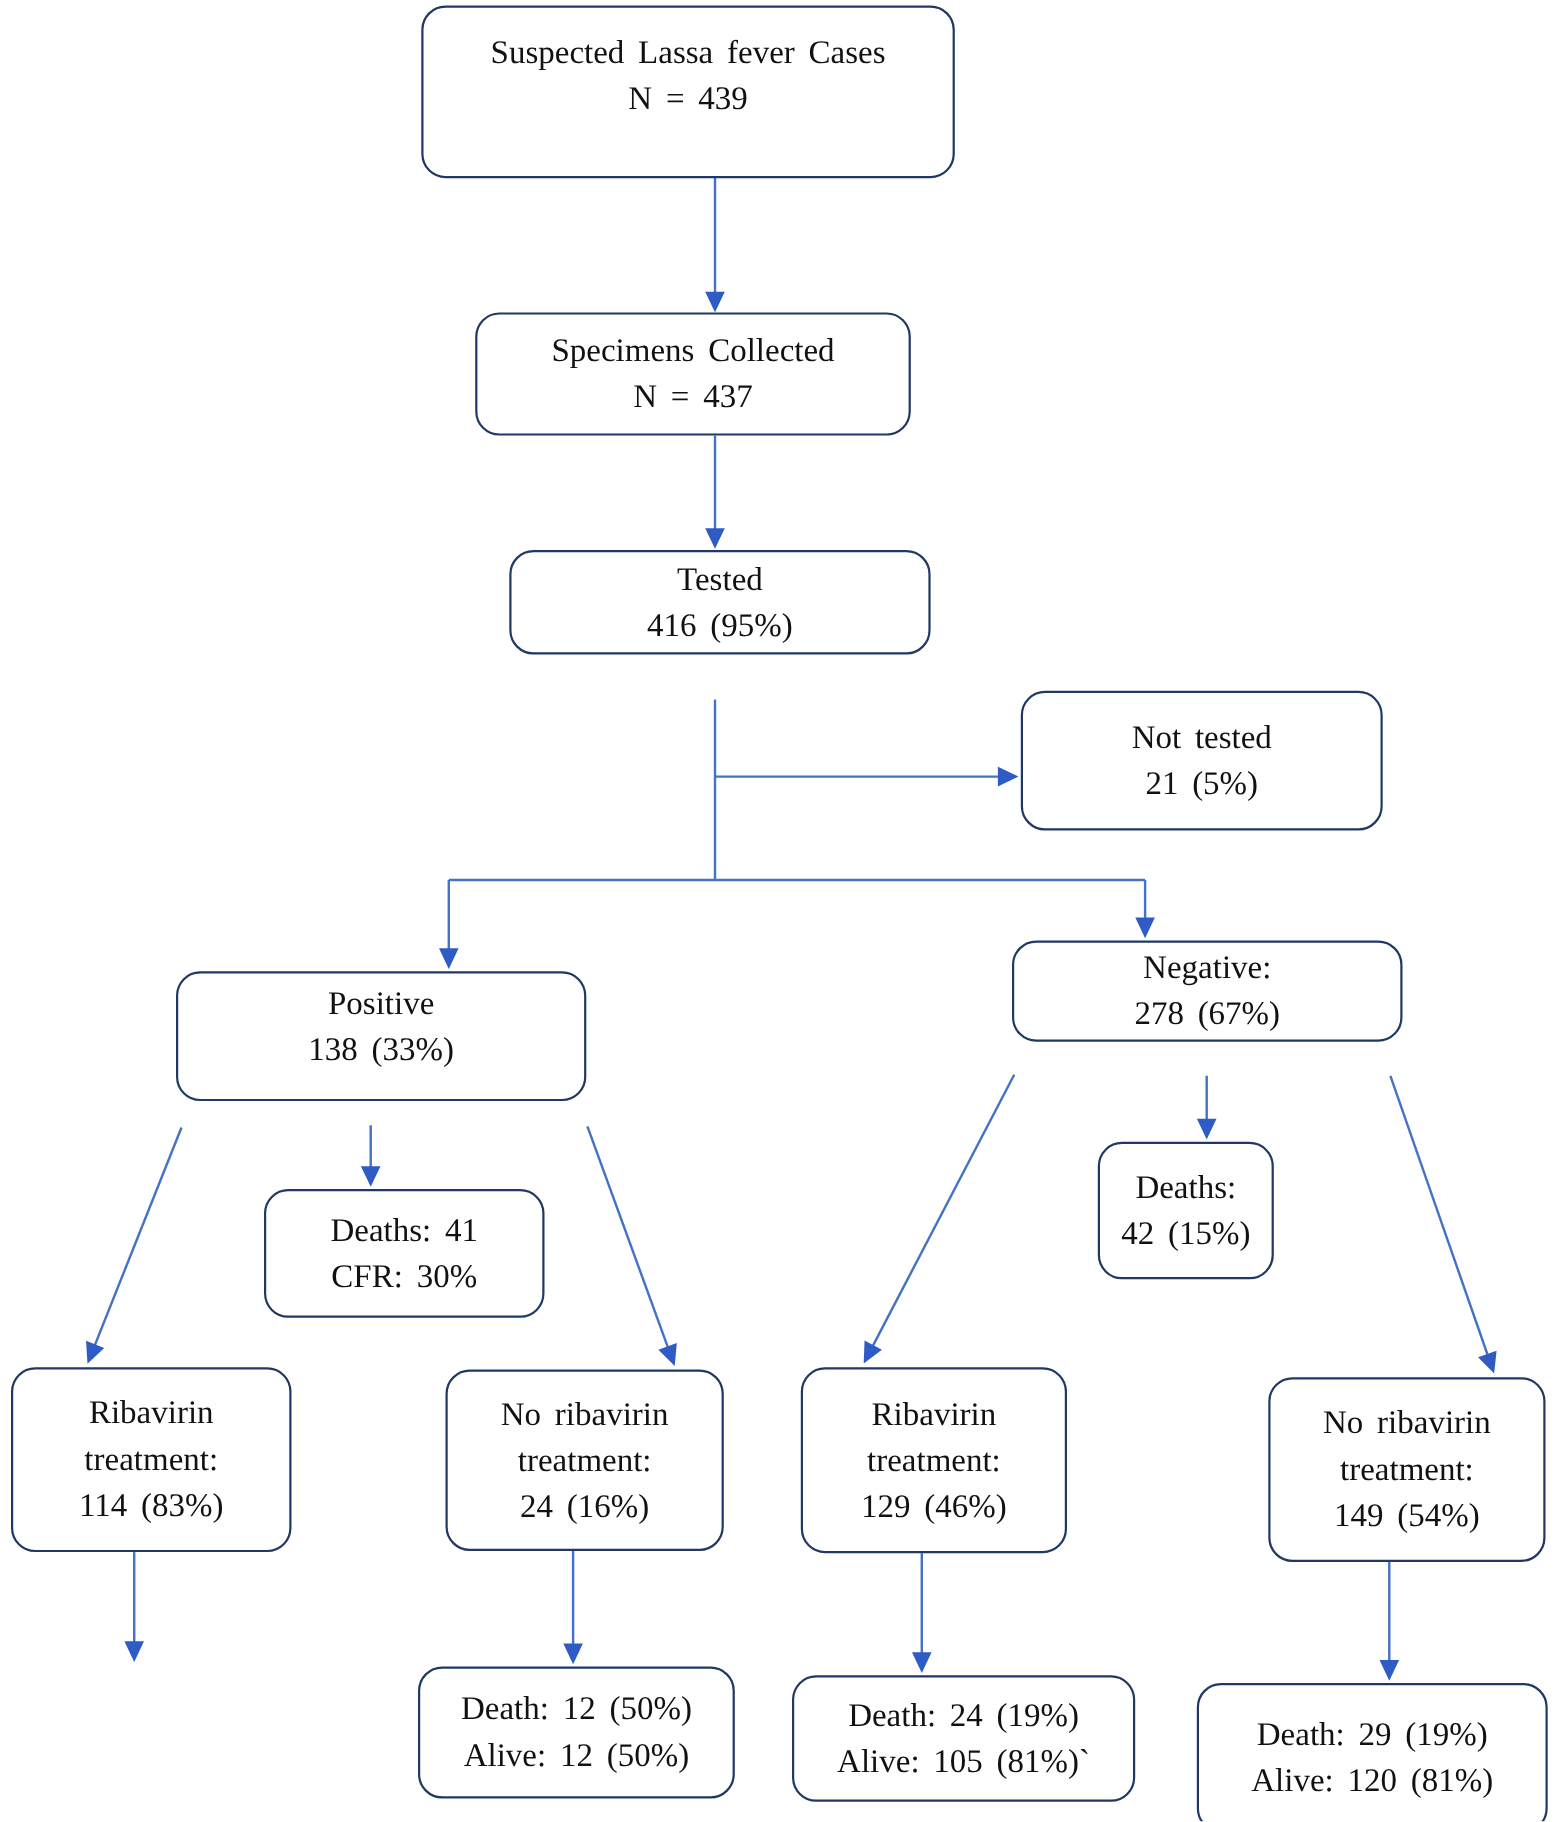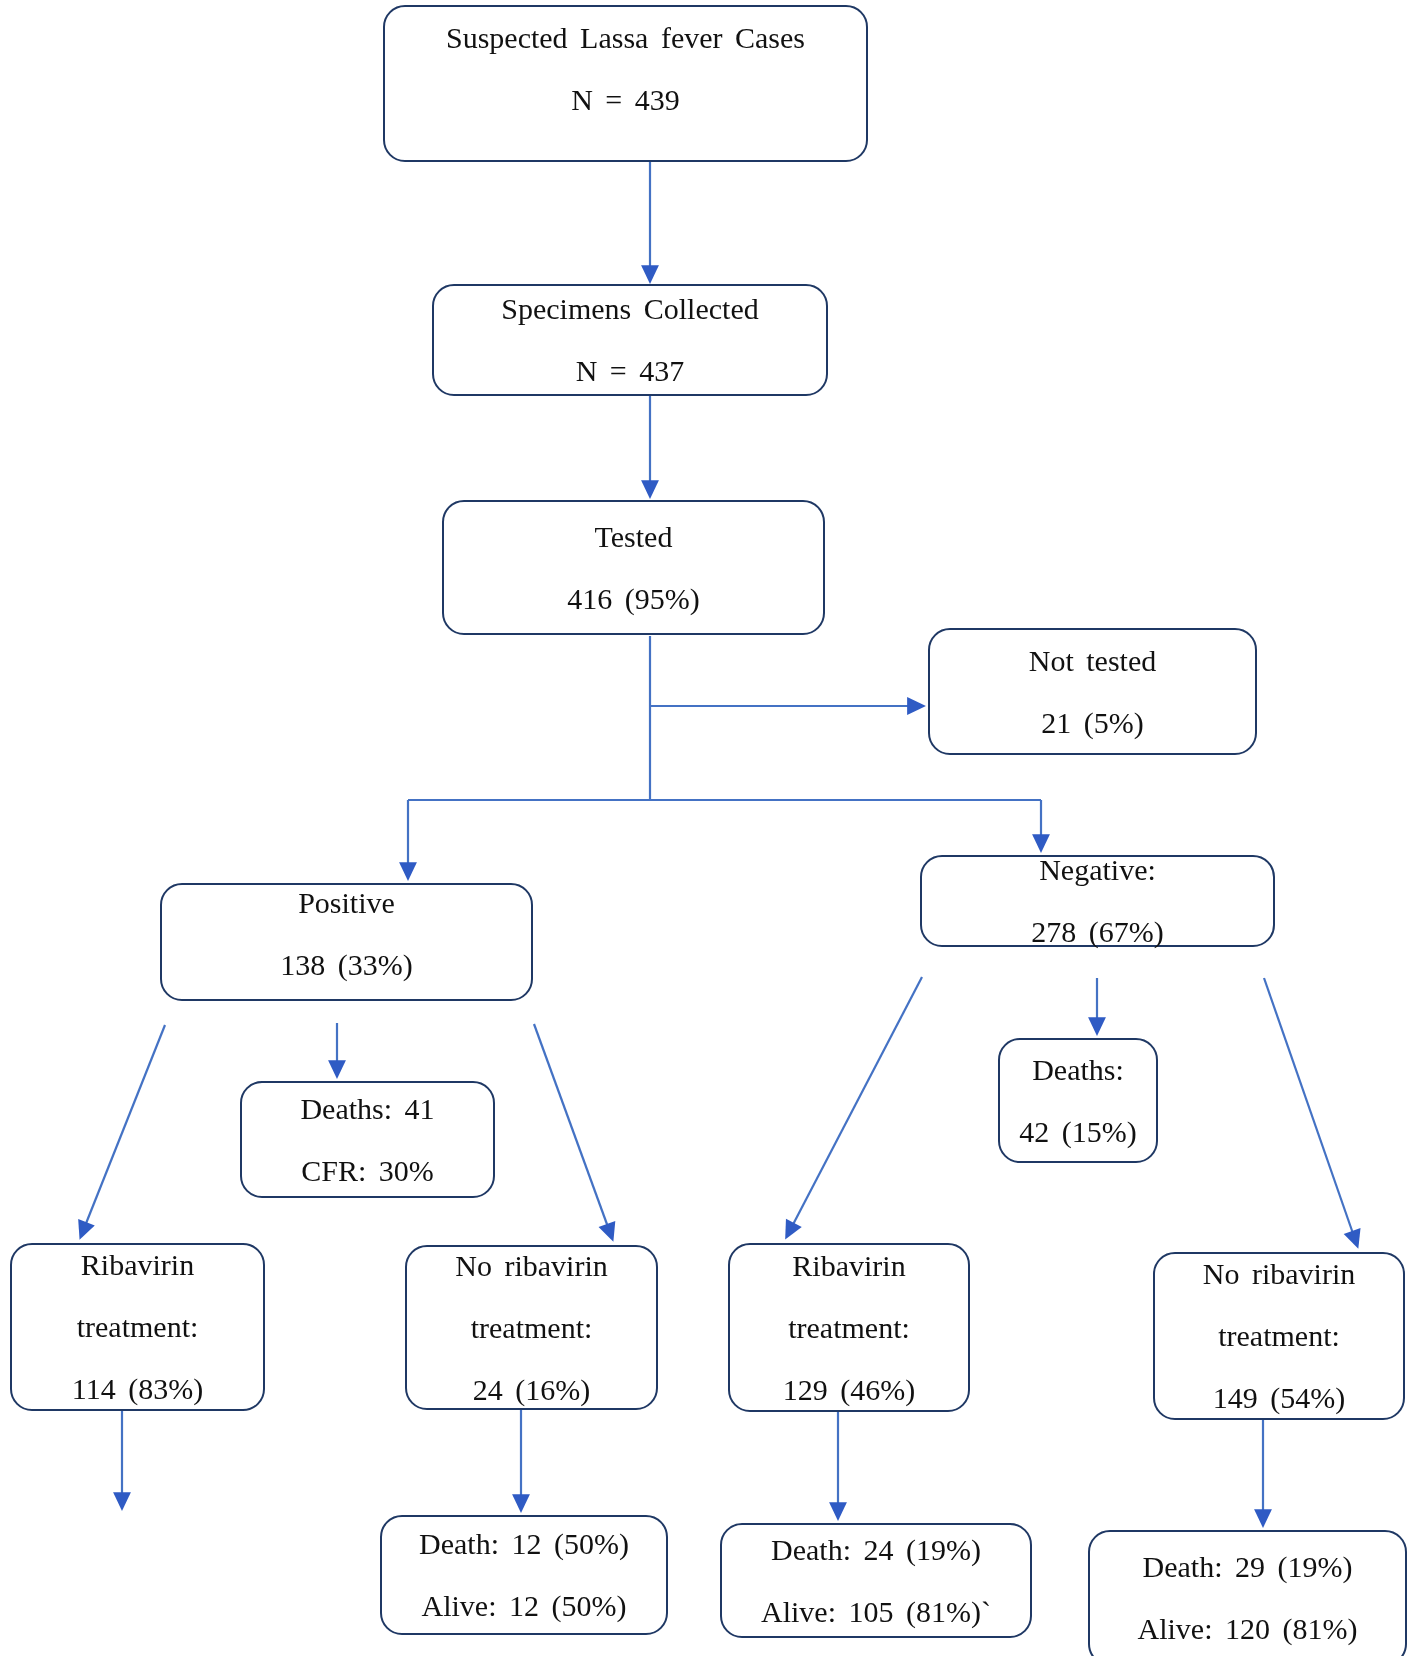--- a/index.html
+++ b/index.html
@@ -22,21 +22,20 @@
     background:#ffffff;
     border:2.5px solid var(--box-border,#1F3864);
     border-radius:22px;
     display:flex; flex-direction:column;
     align-items:center; justify-content:center;
     text-align:center;
     font-size:30px; line-height:42px;
     color:var(--text,#111111);
     word-spacing:5px;
     z-index:2;
-    gap:20px;
   }
   .node .nl { white-space:nowrap; }
 </style>
 </head>
 <body>
 
 <div class="canvas">
 
   <svg class="connectors" viewBox="0 0 1417 1656">
     <defs>
@@ -66,21 +65,21 @@
   <div class="node" style="left:383px;top:5px;width:485px;height:157px;padding-bottom:30px">
     <div class="nl">Suspected Lassa fever Cases</div>
     <div class="nl">N = 439</div>
   </div>
 
   <div class="node" style="left:432px;top:284px;width:396px;height:112px">
     <div class="nl">Specimens Collected</div>
     <div class="nl">N = 437</div>
   </div>
 
-  <div class="node" style="left:442px;top:500px;width:383px;height:135px">
+  <div class="node" style="left:463px;top:500px;width:383px;height:95px">
     <div class="nl">Tested</div>
     <div class="nl">416 (95%)</div>
   </div>
 
   <div class="node" style="left:928px;top:628px;width:329px;height:127px">
     <div class="nl">Not tested</div>
     <div class="nl">21 (5%)</div>
   </div>
 
   <div class="node" style="left:160px;top:883px;width:373px;height:118px;padding-bottom:16px">

